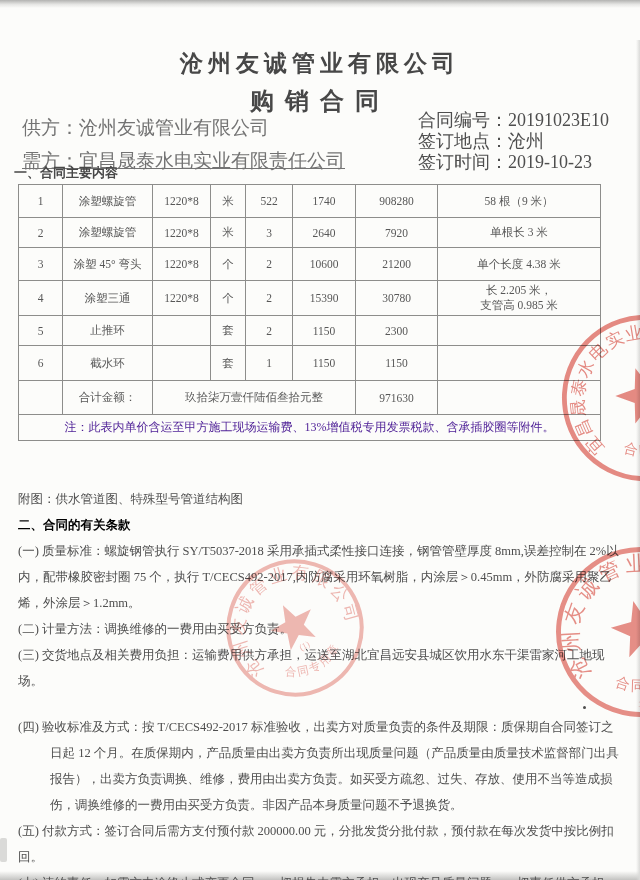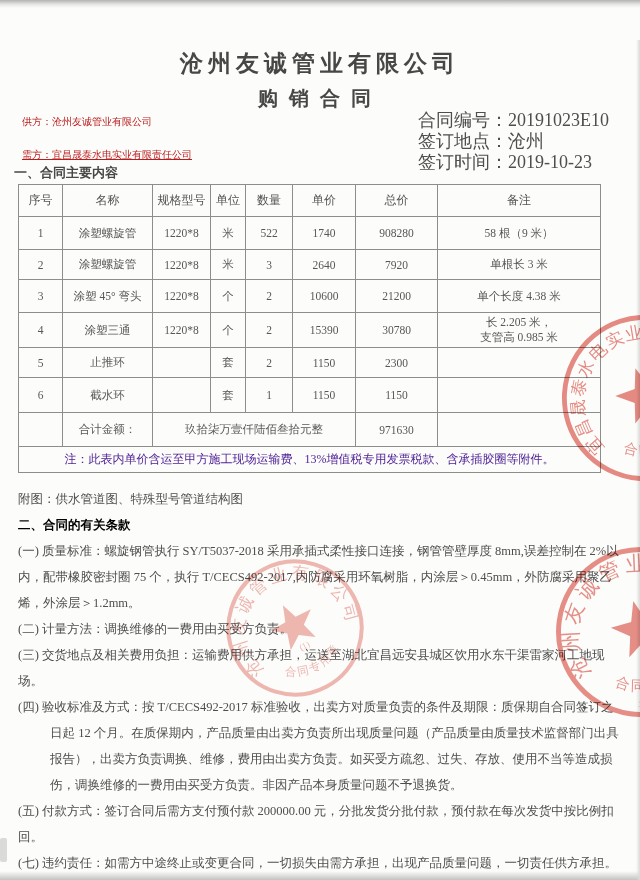--- a/index.html
+++ b/index.html
@@ -16,43 +16,43 @@
   .edge-right{position:absolute;top:40px;bottom:0;right:0;width:4px;
     background:linear-gradient(to left,#dadad8,rgba(255,255,255,0));}
   .edge-left-smudge{position:absolute;left:0;top:838px;width:7px;height:24px;
     background:#9b9b99;opacity:.35;border-radius:2px;}
   .speck{position:absolute;left:583px;top:706px;width:3px;height:3px;border-radius:50%;
     background:#2e2e2e;opacity:.85;}
 
   .company-title{position:absolute;top:48px;left:0;width:100%;margin:0;
     text-align:center;font-size:23px;font-weight:bold;letter-spacing:5px;color:#474747;}
   .doc-title{position:absolute;top:85px;left:0;width:100%;margin:0;
-    text-align:center;font-size:20px;font-weight:bold;letter-spacing:11px;color:#474747;}
-
-  .party-line{position:absolute;left:22px;font-size:10px;color:#b91c1c;}
+    text-align:center;font-size:24px;font-weight:bold;letter-spacing:11px;color:#474747;}
+
+  .party-line{position:absolute;left:22px;font-size:19px;color:#737373;}
   .party-supplier{top:115px;}
   .party-buyer{top:148px;text-decoration:underline;}
   .meta-block{position:absolute;left:418px;top:110px;font-size:18px;color:#4e4e4e;}
   .meta-row{height:21px;line-height:21px;}
 
   .sec1-heading{position:absolute;left:14px;top:164px;font-size:13px;font-weight:bold;color:#484848;}
 
   table.items{position:absolute;left:18px;top:184px;width:582px;
     border-collapse:collapse;table-layout:fixed;font-size:11.5px;color:#575757;}
   table.items td,table.items th{border:1px solid #8d8d8b;padding:0 2px;
     text-align:center;vertical-align:middle;font-weight:normal;overflow:hidden;}
   table.items th{font-size:12px;color:#525252;}
   td.pre{white-space:pre-line;line-height:1.3;}
   td.note-cell{text-align:left;padding-left:6px;font-size:12px;color:#4c1d95;}
 
   .body-text{position:absolute;left:18px;top:486px;width:606px;
     font-size:12.5px;line-height:26px;color:#4e4e4e;}
   .body-text p{margin:0;}
   .sec2-heading{font-weight:bold;color:#000000;}
-  p.hang{padding-left:32px;text-indent:-32px;}
+  p.hang{padding-left:32px;text-indent:-32px;margin-top:20px;}
 
   
   .seal{position:absolute;mix-blend-mode:multiply;pointer-events:none;}
   .seal-a{left:559px;top:312px;width:172px;height:172px;transform:rotate(-18deg);opacity:.62;}
   .seal-b{left:224px;top:557px;width:142px;height:142px;transform:rotate(-28deg);opacity:.38;}
   .seal-c{left:553px;top:544px;width:176px;height:176px;transform:rotate(-14deg);opacity:.60;}
   .seal-ring{stroke:#d8453a;stroke-width:4.5;fill:none;}
   .seal-star{fill:#d8453a;}
   .seal text{fill:#d8453a;font-family:"Liberation Serif","DejaVu Serif",serif;}
   .ring-14{font-size:16px;letter-spacing:1.5px;}
@@ -101,30 +101,20 @@
       <col style="width:44px">
         <col style="width:90px">
         <col style="width:58px">
         <col style="width:35px">
       <col style="width:47px">
         <col style="width:63px">
         <col style="width:82px">
         <col style="width:163px">
     </colgroup>
     <tbody>
-        <tr style="height:32px">
-      <th>序号</th>
-      <th>名称</th>
-      <th>规格型号</th>
-      <th>单位</th>
-      <th>数量</th>
-      <th>单价</th>
-      <th>总价</th>
-      <th>备注</th>
-    </tr>
     <tr style="height:33px">
       <td>1</td>
       <td>涂塑螺旋管</td>
       <td>1220*8</td>
       <td>米</td>
       <td>522</td>
       <td>1740</td>
       <td>908280</td>
       <td class="pre">58 根（9 米）</td>
     </tr>

